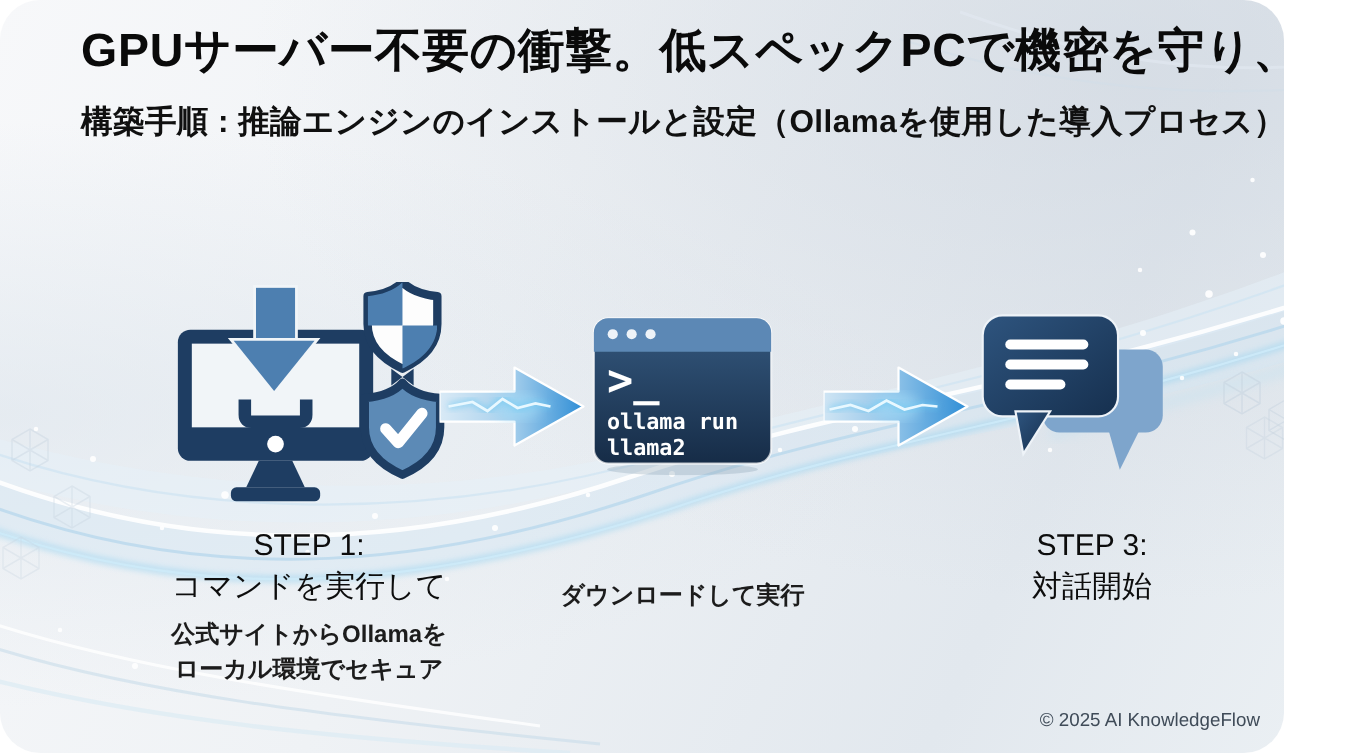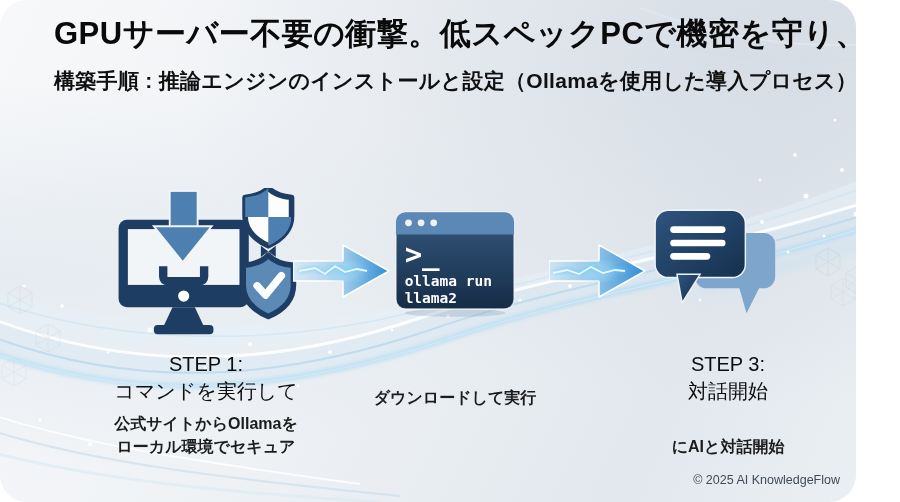--- a/index.html
+++ b/index.html
@@ -248,18 +248,17 @@
           <rect x="18" y="49" width="42" height="7" rx="3.5"></rect>
         </g>
       </svg>
     </div>
     <div class="step-title">
       <span>STEP 3:</span><br>
       <span>対話開始</span>
     </div>
     <div class="step-desc">
       <br>
-      <span>にAIと対話開始</span>
     </div>
   </div>
 
   <div class="copyright">© 2025 AI KnowledgeFlow</div>
 </div>
 
 </body></html>

